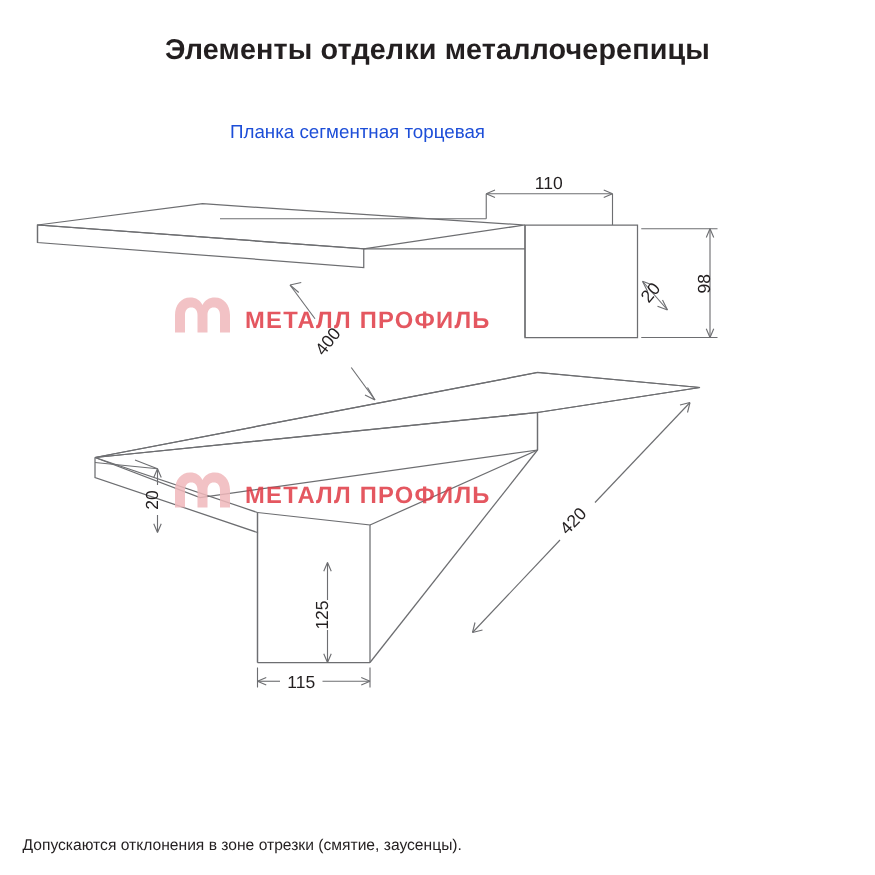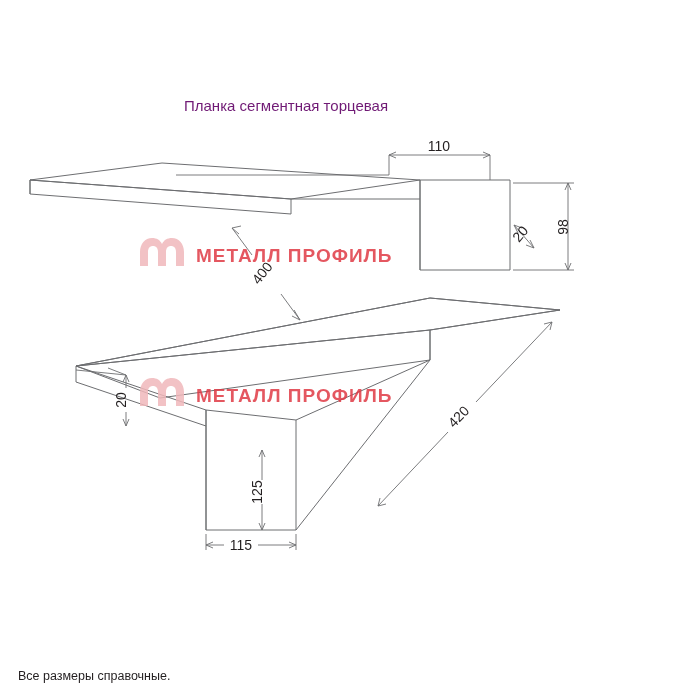--- a/index.html
+++ b/index.html
@@ -31,21 +31,21 @@
     color: #231f20;
   }
   .subtitle {
     position: absolute;
     top: 94px;
     left: 0;
     width: 572px;
     text-align: center;
     font-size: 15px;
     line-height: 23px;
-    color: #701a75;
+    color: #1d4ed8;
   }
   .subtitle span {
     display: block;
   }
   .drawing {
     position: absolute;
     top: 130px;
     left: 0;
     width: 700px;
     height: 450px;
@@ -71,20 +71,21 @@
     font-weight: bold;
     font-size: 19px;
     letter-spacing: 1px;
   }
 </style>
 </head>
 <body>
 
 <div class="page">
 
+  <div class="title">Элементы отделки металлочерепицы</div>
 
   <div class="subtitle">
     <span>Планка сегментная торцевая</span>
   </div>
 
   <div class="drawing">
     <svg width="700" height="450" viewBox="0 0 700 450" xmlns="http://www.w3.org/2000/svg">
       <g stroke="#6d6e71" stroke-width="1" fill="none" stroke-linejoin="miter" stroke-linecap="butt">
 
         <path d="M 30 50 L 162 33 L 420 50 L 291 69 Z"></path>
@@ -194,16 +195,16 @@
         <text x="266" y="146" text-anchor="middle" transform="rotate(-52 266 146)">400</text>
         <text x="126" y="270" text-anchor="middle" transform="rotate(-90 126 270)">20</text>
         <text x="262" y="362" text-anchor="middle" transform="rotate(-90 262 362)">125</text>
         <text x="241" y="420" text-anchor="middle">115</text>
         <text x="462" y="290" text-anchor="middle" transform="rotate(-46 462 290)">420</text>
       </g>
     </svg>
   </div>
 
   <div class="footnotes">
-    <div>Все размеры справочные.</div>
+    <div>Допускаются отклонения в зоне отрезки (смятие, заусенцы).</div>
   </div>
 
 </div>
 
 </body></html>

